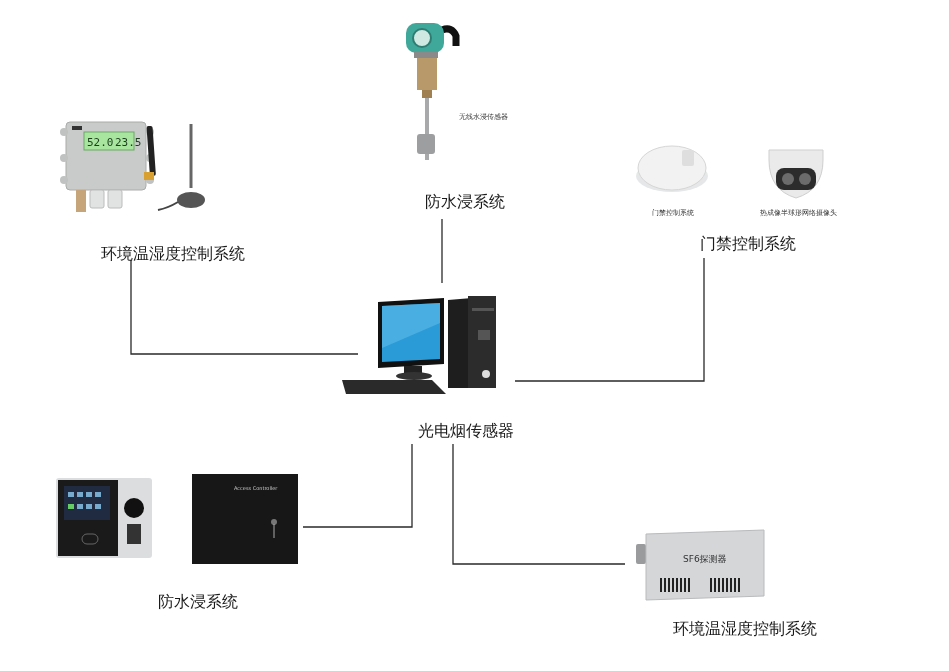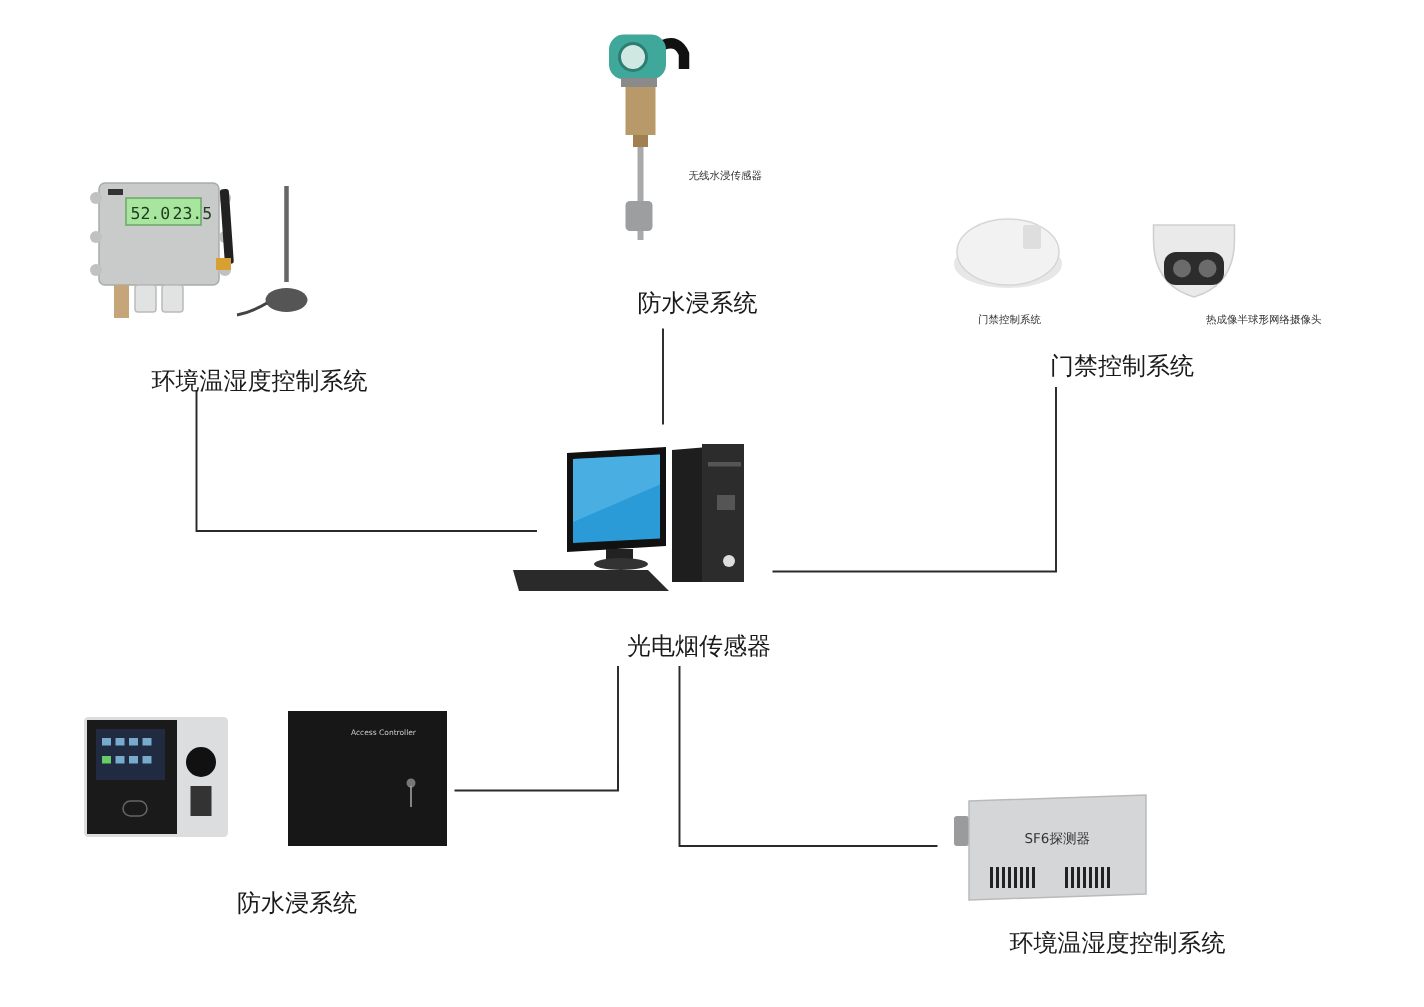--- a/index.html
+++ b/index.html
@@ -70,21 +70,21 @@
     <rect x="48" y="12" width="12" height="16" rx="2" fill="#dedede"></rect>
   </g>
   <g>
     <path d="M135,12 h54 v10 q0,30 -27,38 q-27,-8 -27,-38 z" fill="#eaeaea" stroke="#cfcfcf"></path>
     <rect x="142" y="30" width="40" height="22" rx="8" fill="#2c2c2c"></rect>
     <circle cx="154" cy="41" r="6" fill="#6b6b6b"></circle>
     <circle cx="171" cy="41" r="6" fill="#6b6b6b"></circle>
   </g>
 </svg>
 <div class="small" style="left:652px;top:208px">门禁控制系统</div>
-<div class="small" style="left:804px;top:208px">热成像半球形网络摄像头</div>
+<div class="small" style="left:760px;top:208px">热成像半球形网络摄像头</div>
 <div class="label" style="left:671px;top:234px">门禁控制系统</div>
 
 <svg class="abs" style="left:340px;top:288px" width="160" height="110">
 
   <path d="M108,12 l48,-4 v92 l-48,0 z" fill="#1e1e1e"></path>
   <rect x="128" y="8" width="28" height="92" fill="#2c2c2c"></rect>
   <rect x="132" y="20" width="22" height="3" fill="#555"></rect>
   <rect x="138" y="42" width="12" height="10" fill="#555"></rect>
   <circle cx="146" cy="86" r="4" fill="#ddd"></circle>
 

